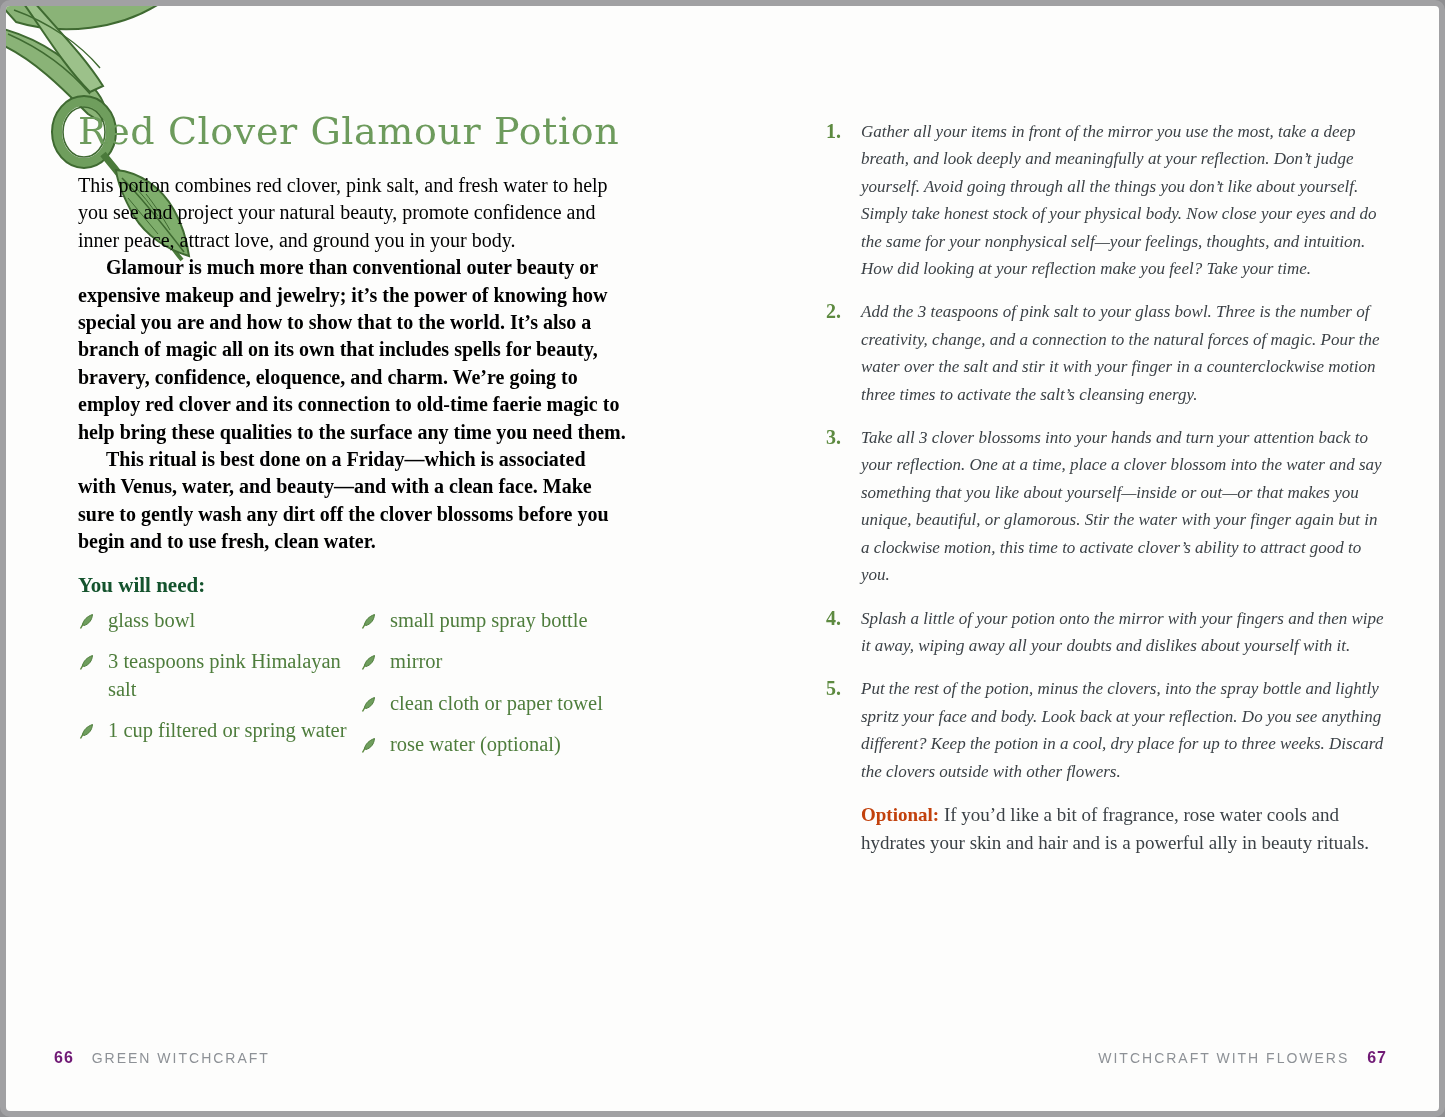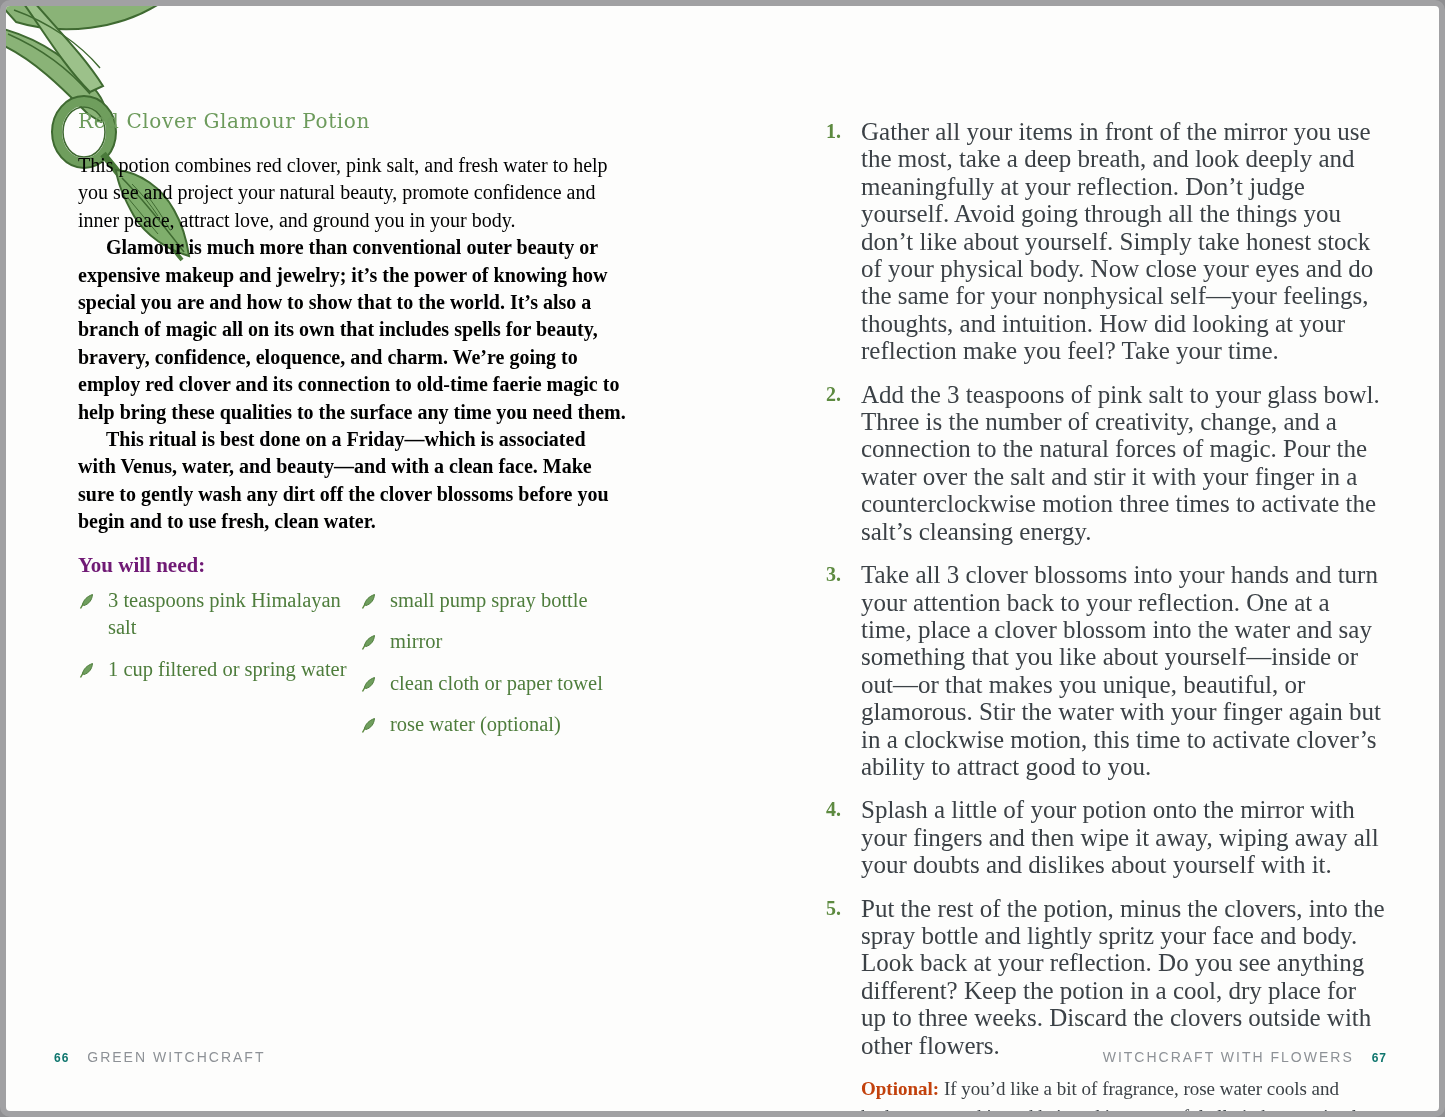--- a/index.html
+++ b/index.html
@@ -15,29 +15,29 @@
     color:#3b4146;
   }
   .vine{position:absolute;top:-4px;left:-6px;}
 
   
   .page-left{position:absolute;left:72px;top:103px;width:548px;}
   .recipe-title{
     margin:0 0 19px 0;
     font-family:"DejaVu Serif", serif;
     font-weight:400;
-    font-size:20px;
+    font-size:38px;
     letter-spacing:0.6px;
     color:#6d9b5c;
   }
   .para{margin:0;font-size:20px;line-height:27.4px;color:#000000;}
   .para.indent{text-indent:28px;font-weight:bold;}
   .needs-heading{
     margin:17px 0 9px 0;
-    font-size:21px;font-weight:bold;color:#701a75;
+    font-size:21px;font-weight:bold;color:#14532d;
   }
   .needs{display:flex;}
   .needs ul{list-style:none;margin:0;padding:0;}
   .needs-col1{width:282px;flex:0 0 282px;}
   .needs-col2{flex:1;}
   .needs li{
     display:flex;align-items:flex-start;gap:13px;
     margin:0 0 14px 0;
     font-size:20.5px;line-height:27.4px;
     color:#4e7d3c;
@@ -46,36 +46,36 @@
 
   
   .page-right{position:absolute;left:820px;top:112px;width:560px;}
   .steps{margin:0;padding:0;list-style:none;}
   .step{display:flex;margin:0 0 16px 0;}
   .step-num{
     flex:0 0 35px;
     font-size:20px;font-weight:bold;color:#5d8a40;
     line-height:27.4px;
   }
-  .step-text{flex:1;font-size:25px;line-height:27.4px;color:#3b4146;}
+  .step-text{flex:1;font-size:17px;line-height:27.4px;color:#3b4146;font-style:italic;}
   .optional{
     margin:4px 0 0 35px;
     font-size:19px;line-height:28px;color:#3b4146;
   }
   .optional .opt-label{font-weight:bold;color:#c2410c;}
 
   
   .footer{
     position:absolute;top:1043px;
     font-family:"Liberation Sans", sans-serif;
     font-size:14px;letter-spacing:2px;
     color:#8d9196;white-space:nowrap;
   }
   .footer .pgnum{
-    font-weight:bold;color:#0f766e;letter-spacing:1px;font-size:12px;
+    font-weight:bold;color:#701a75;letter-spacing:1px;font-size:16px;
   }
   .footer-left{left:48px;}
   .footer-left .pgnum{margin-right:12px;}
   .footer-right{right:52px;}
   .footer-right .pgnum{margin-left:12px;}
 </style>
 </head>
 <body>
 
 <div class="spread">
@@ -111,20 +111,27 @@
 
     <h2 class="needs-heading">You will need:</h2>
 
     <div class="needs">
       <ul class="needs-col1">
         <li>
           <svg class="leaf-bullet" width="17" height="17" viewBox="0 0 17 17">
               <path d="M2.5 15.5 C4 12.5 5.5 10 8 7.5" stroke="#5d8a40" stroke-width="1.4" fill="none"></path>
               <path d="M4.5 11.5 C5.5 7 9 3.5 14.5 1.5 C14 7 11 11 6 12.5 Z" fill="#6f9e5d" stroke="#4e7d3c" stroke-width="1"></path>
             </svg>
+          <span>glass bowl</span>
+        </li>
+        <li>
+          <svg class="leaf-bullet" width="17" height="17" viewBox="0 0 17 17">
+              <path d="M2.5 15.5 C4 12.5 5.5 10 8 7.5" stroke="#5d8a40" stroke-width="1.4" fill="none"></path>
+              <path d="M4.5 11.5 C5.5 7 9 3.5 14.5 1.5 C14 7 11 11 6 12.5 Z" fill="#6f9e5d" stroke="#4e7d3c" stroke-width="1"></path>
+            </svg>
           <span>3 teaspoons pink Himalayan salt</span>
         </li>
         <li>
           <svg class="leaf-bullet" width="17" height="17" viewBox="0 0 17 17">
               <path d="M2.5 15.5 C4 12.5 5.5 10 8 7.5" stroke="#5d8a40" stroke-width="1.4" fill="none"></path>
               <path d="M4.5 11.5 C5.5 7 9 3.5 14.5 1.5 C14 7 11 11 6 12.5 Z" fill="#6f9e5d" stroke="#4e7d3c" stroke-width="1"></path>
             </svg>
           <span>1 cup filtered or spring water</span>
         </li>
       </ul>

